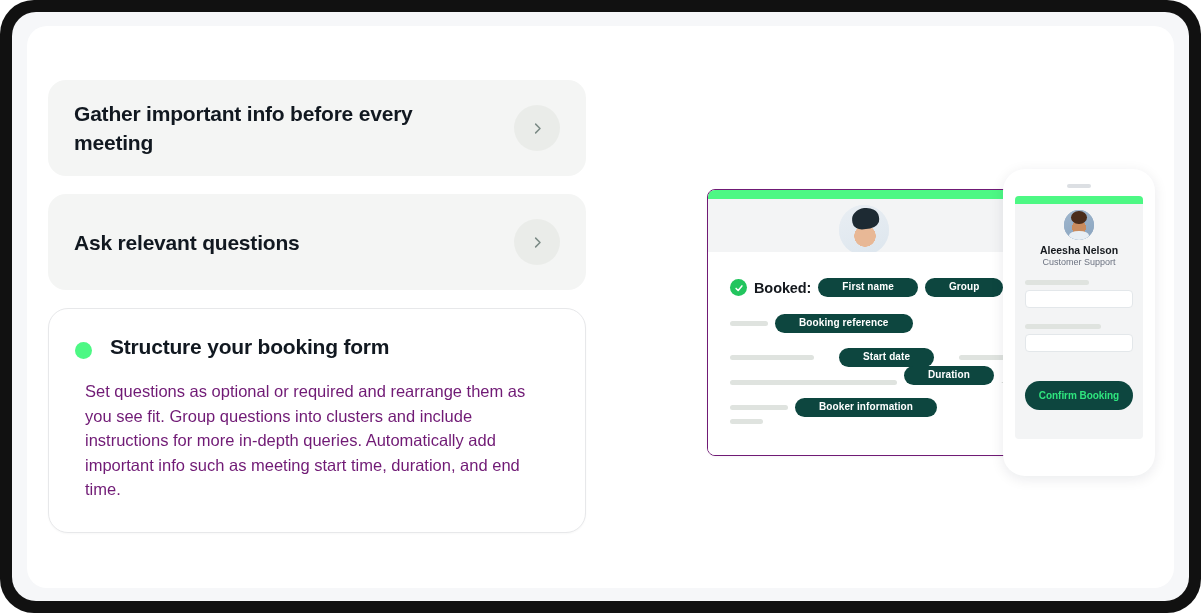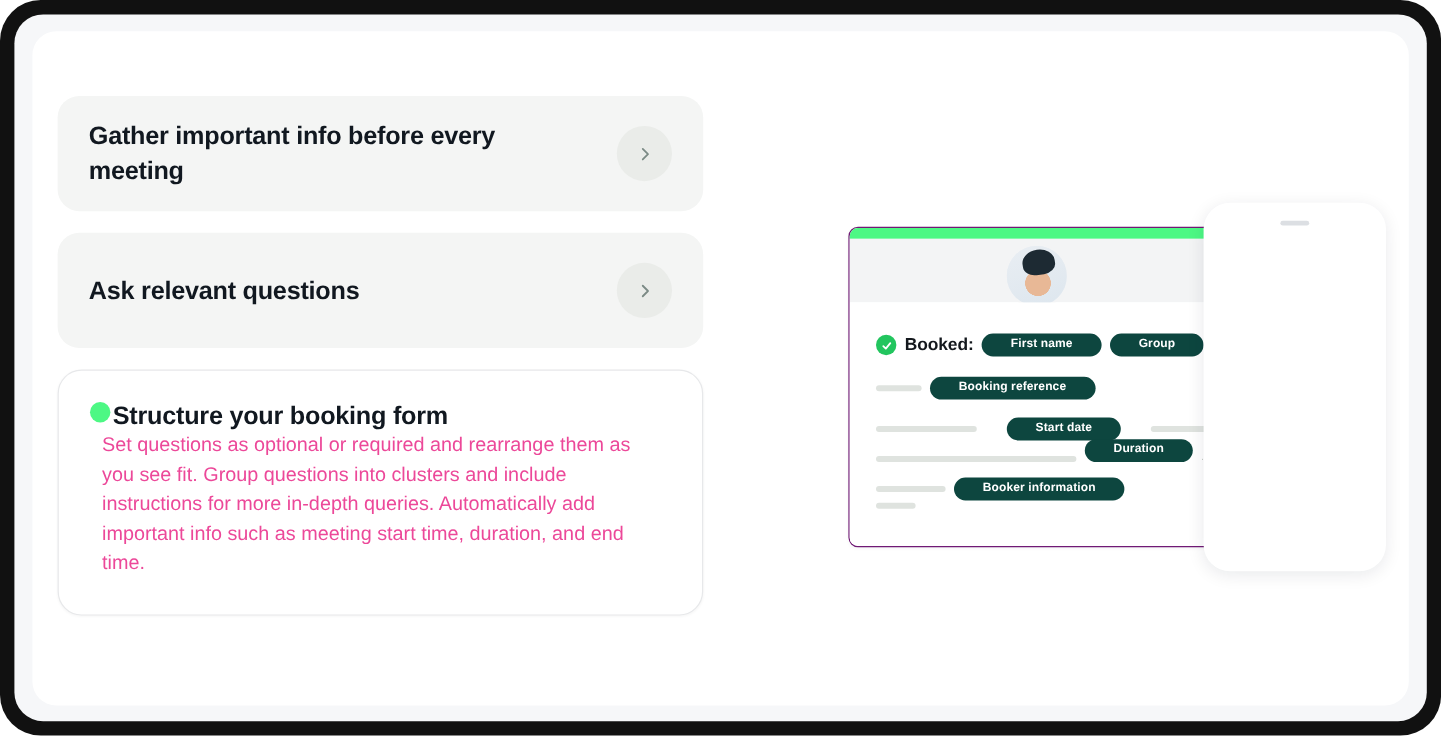--- a/index.html
+++ b/index.html
@@ -91,41 +91,42 @@
   .acc-item.expanded {
     display: block;
     background: #ffffff;
     border: 1px solid #e7e8ea;
     border-radius: 20px;
     padding: 26px 28px 30px 26px;
     box-shadow: 0 1px 2px rgba(16,24,40,0.03);
   }
   .exp-title-row {
     display: flex;
-    align-items: flex-start;
-    gap: 2px;
+    align-items: flex-end;
+    gap: 18px;
   }
   .bullet-dot {
     flex: 0 0 auto;
     width: 17px;
     height: 17px;
     border-radius: 50%;
     background: #4df884;
   }
   .exp-title {
     font-size: 21px;
     font-weight: 700;
     color: #111820;
     letter-spacing: -0.2px;
   }
   .exp-body {
+    margin-top: 20px;
     margin-left: 10px;
     font-size: 16.5px;
     line-height: 24.5px;
-    color: #ec4899;
+    color: #701a75;
     max-width: 470px;
   }
 
   
   .illus {
     position: absolute;
     left: 600px;
     top: 0;
     width: 547px;
     height: 562px;
@@ -437,19 +438,35 @@
 
             <div class="line-row r5">
               <span class="skel" style="width:33px"></span>
             </div>
 
           </div>
         </div>
 
         <div class="phone">
           <div class="phone-notch"></div>
+          <div class="phone-screen">
+            <div class="phone-greenbar"></div>
+            <div class="phone-avatar">
+              <span class="face-b"></span>
+            </div>
+            <div class="phone-name">Aleesha Nelson</div>
+            <div class="phone-role">Customer Support</div>
+
+            <span class="ph-lbl" style="left:10px; top:84px; width:64px;"></span>
+            <span class="ph-input" style="left:10px; top:94px; width:108px;"></span>
+
+            <span class="ph-lbl" style="left:10px; top:128px; width:76px;"></span>
+            <span class="ph-input" style="left:10px; top:138px; width:108px;"></span>
+
+            <div class="ph-btn">Confirm Booking</div>
+          </div>
         </div>
 
       </div>
 
     </div>
   </div>
 </div>
 
 </body></html>

